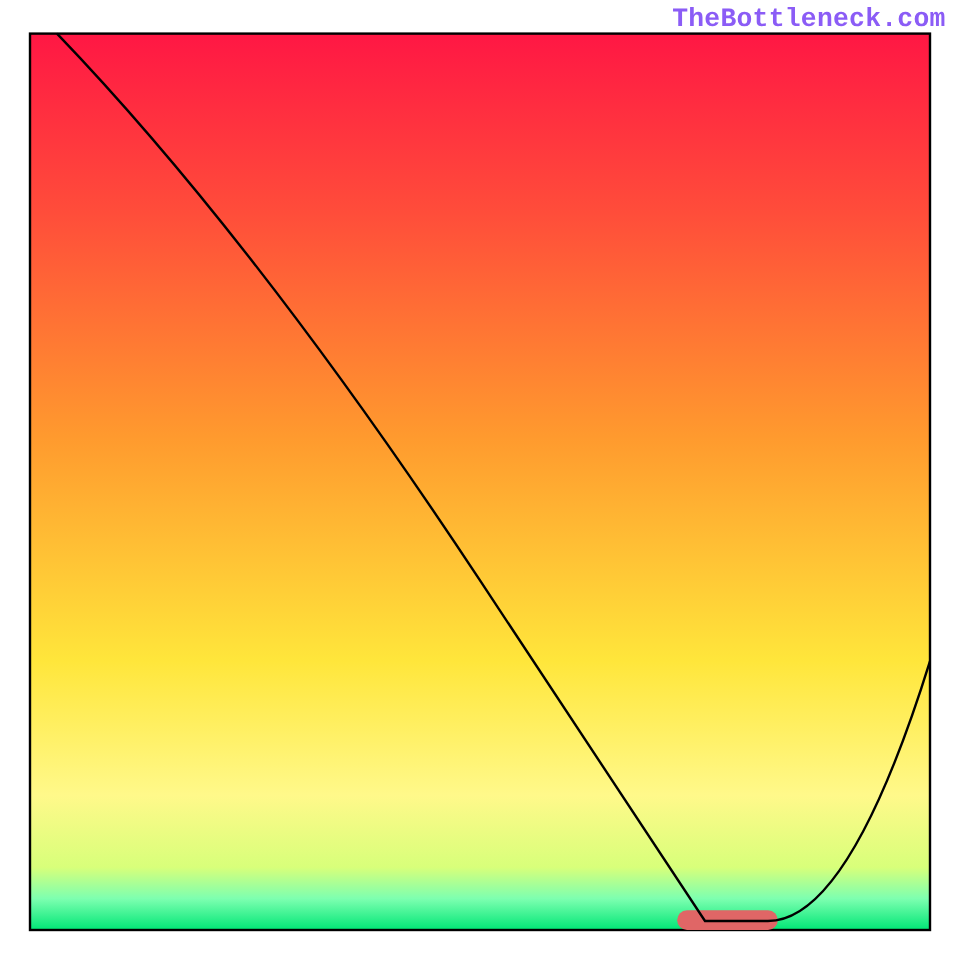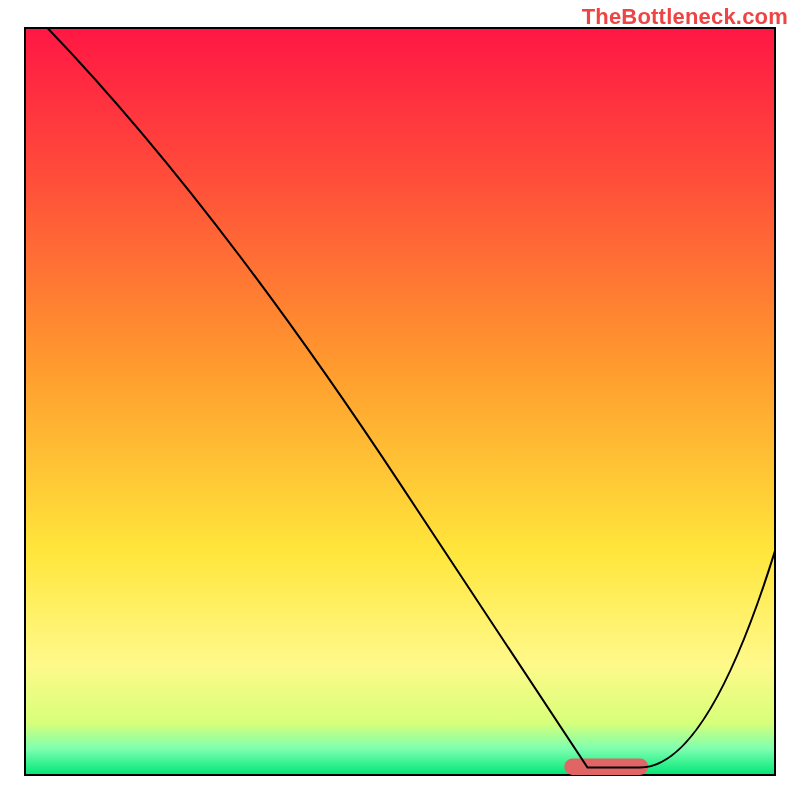--- a/index.html
+++ b/index.html
@@ -7,24 +7,24 @@
     padding: 0;
     width: 800px;
     height: 800px;
     background: #ffffff;
     overflow: hidden;
   }
   .watermark {
     position: absolute;
     top: 4px;
     right: 12px;
-    font-family: Liberation Sans, sans-serif;
+    font-family: Liberation Mono, monospace;
     font-size: 22px;
     font-weight: bold;
-    color: #ef4444;
+    color: #8b5cf6;
     z-index: 10;
     letter-spacing: 0.2px;
   }
   svg {
     display: block;
   }
 </style>
 </head>
 <body>
 

